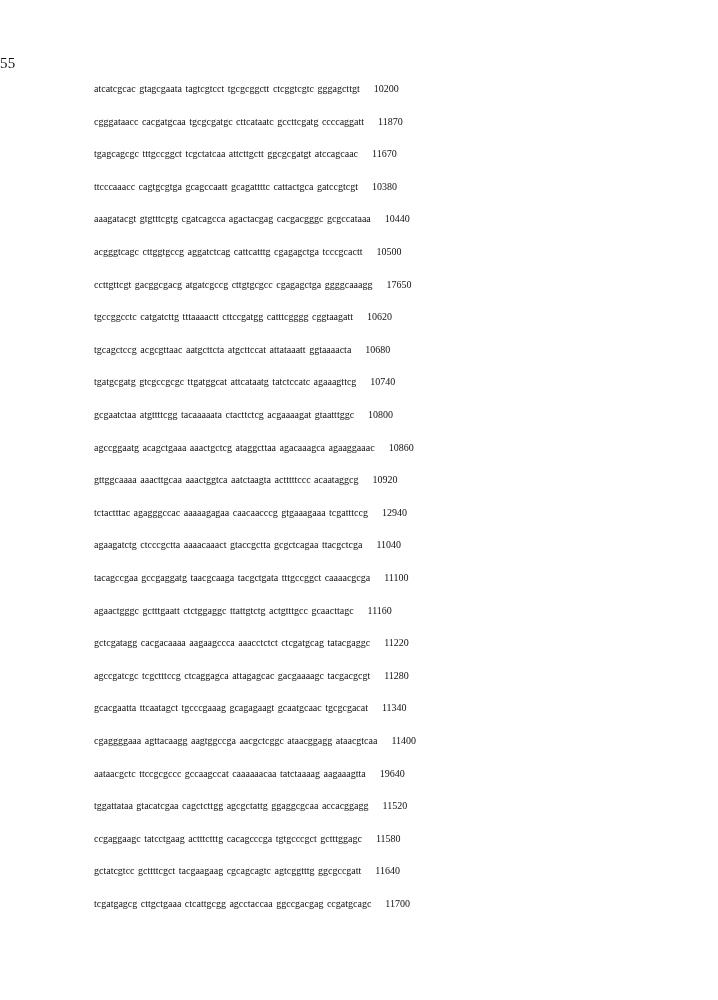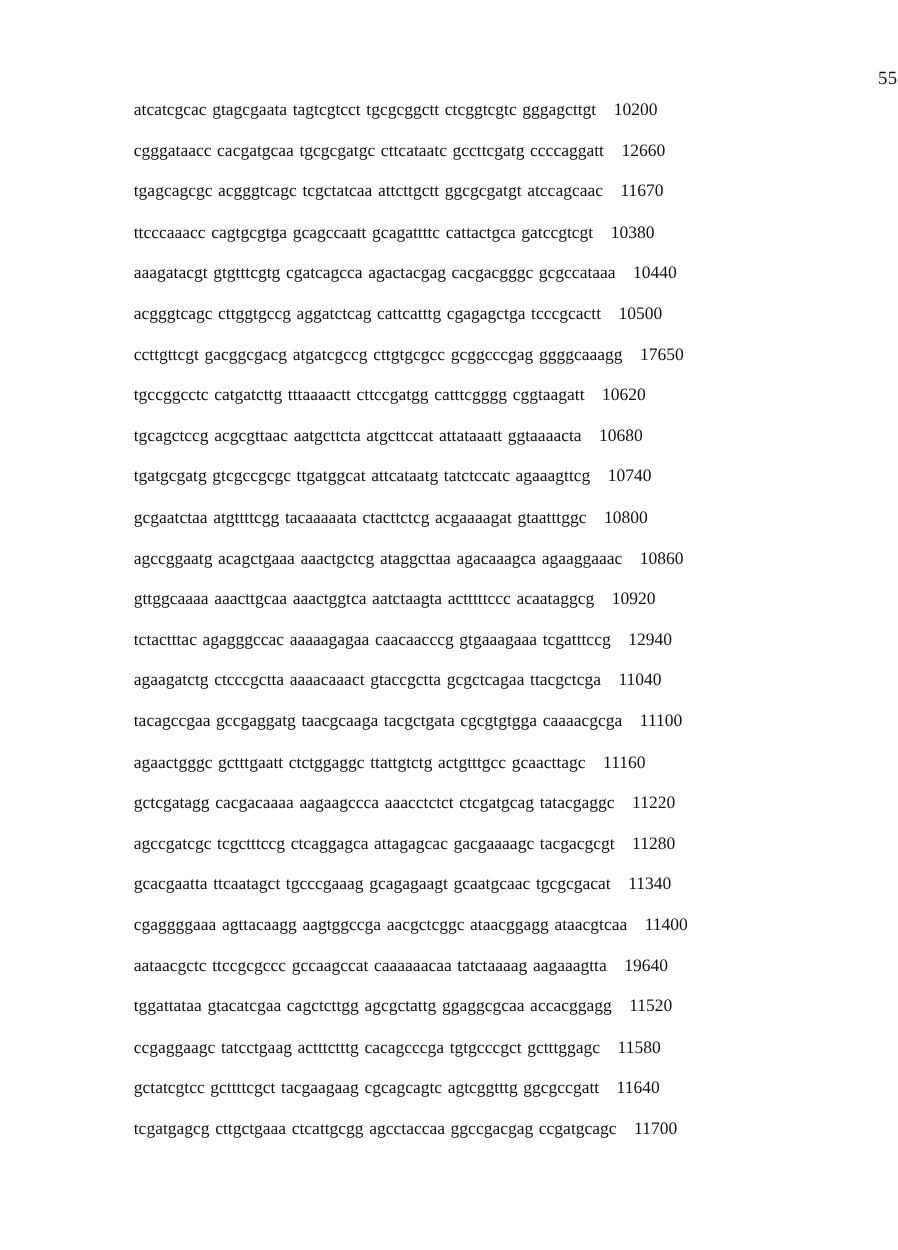--- a/index.html
+++ b/index.html
@@ -13,67 +13,67 @@
       position: relative;
       overflow: hidden;
       font-family: "Liberation Serif", "DejaVu Serif", serif;
       color: #111111;
     }
     .page-number {
       position: absolute;
       top: 55px;
       left: 0;
       width: 100%;
-      text-align: right;
+      text-align: left;
       font-size: 15px;
       letter-spacing: 0.3px;
     }
     .seq-list {
       position: absolute;
       top: 80px;
       left: 0;
       width: 718px;
     }
     .seq-row {
       position: absolute;
-      left: 107px;
+      left: 94px;
       height: 18px;
-      font-size: 14px;
+      font-size: 10px;
       line-height: 18px;
       white-space: nowrap;
     }
     .seq-text {
       word-spacing: 1px;
     }
     .seq-pos {
       margin-left: 14px;
     }
   </style>
 </head>
 <body>
 
 <div class="page-number">55</div>
 
 <div class="seq-list">
   <div class="seq-row" style="top:0px"><span class="seq-text">atcatcgcac gtagcgaata tagtcgtcct tgcgcggctt ctcggtcgtc gggagcttgt</span><span class="seq-pos">10200</span></div>
-  <div class="seq-row" style="top:32.6px"><span class="seq-text">cgggataacc cacgatgcaa tgcgcgatgc cttcataatc gccttcgatg ccccaggatt</span><span class="seq-pos">12660</span></div>
-  <div class="seq-row" style="top:65.2px"><span class="seq-text">tgagcagcgc acgggtcagc tcgctatcaa attcttgctt ggcgcgatgt atccagcaac</span><span class="seq-pos">11670</span></div>
+  <div class="seq-row" style="top:32.6px"><span class="seq-text">cgggataacc cacgatgcaa tgcgcgatgc cttcataatc gccttcgatg ccccaggatt</span><span class="seq-pos">11870</span></div>
+  <div class="seq-row" style="top:65.2px"><span class="seq-text">tgagcagcgc tttgccggct tcgctatcaa attcttgctt ggcgcgatgt atccagcaac</span><span class="seq-pos">11670</span></div>
   <div class="seq-row" style="top:97.8px"><span class="seq-text">ttcccaaacc cagtgcgtga gcagccaatt gcagattttc cattactgca gatccgtcgt</span><span class="seq-pos">10380</span></div>
   <div class="seq-row" style="top:130.4px"><span class="seq-text">aaagatacgt gtgtttcgtg cgatcagcca agactacgag cacgacgggc gcgccataaa</span><span class="seq-pos">10440</span></div>
   <div class="seq-row" style="top:163px"><span class="seq-text">acgggtcagc cttggtgccg aggatctcag cattcatttg cgagagctga tcccgcactt</span><span class="seq-pos">10500</span></div>
-  <div class="seq-row" style="top:195.6px"><span class="seq-text">ccttgttcgt gacggcgacg atgatcgccg cttgtgcgcc gcggcccgag ggggcaaagg</span><span class="seq-pos">17650</span></div>
+  <div class="seq-row" style="top:195.6px"><span class="seq-text">ccttgttcgt gacggcgacg atgatcgccg cttgtgcgcc cgagagctga ggggcaaagg</span><span class="seq-pos">17650</span></div>
   <div class="seq-row" style="top:228.2px"><span class="seq-text">tgccggcctc catgatcttg tttaaaactt cttccgatgg catttcgggg cggtaagatt</span><span class="seq-pos">10620</span></div>
   <div class="seq-row" style="top:260.8px"><span class="seq-text">tgcagctccg acgcgttaac aatgcttcta atgcttccat attataaatt ggtaaaacta</span><span class="seq-pos">10680</span></div>
   <div class="seq-row" style="top:293.4px"><span class="seq-text">tgatgcgatg gtcgccgcgc ttgatggcat attcataatg tatctccatc agaaagttcg</span><span class="seq-pos">10740</span></div>
   <div class="seq-row" style="top:326px"><span class="seq-text">gcgaatctaa atgttttcgg tacaaaaata ctacttctcg acgaaaagat gtaatttggc</span><span class="seq-pos">10800</span></div>
   <div class="seq-row" style="top:358.6px"><span class="seq-text">agccggaatg acagctgaaa aaactgctcg ataggcttaa agacaaagca agaaggaaac</span><span class="seq-pos">10860</span></div>
   <div class="seq-row" style="top:391.2px"><span class="seq-text">gttggcaaaa aaacttgcaa aaactggtca aatctaagta actttttccc acaataggcg</span><span class="seq-pos">10920</span></div>
   <div class="seq-row" style="top:423.8px"><span class="seq-text">tctactttac agagggccac aaaaagagaa caacaacccg gtgaaagaaa tcgatttccg</span><span class="seq-pos">12940</span></div>
   <div class="seq-row" style="top:456.4px"><span class="seq-text">agaagatctg ctcccgctta aaaacaaact gtaccgctta gcgctcagaa ttacgctcga</span><span class="seq-pos">11040</span></div>
-  <div class="seq-row" style="top:489px"><span class="seq-text">tacagccgaa gccgaggatg taacgcaaga tacgctgata cgcgtgtgga caaaacgcga</span><span class="seq-pos">11100</span></div>
+  <div class="seq-row" style="top:489px"><span class="seq-text">tacagccgaa gccgaggatg taacgcaaga tacgctgata tttgccggct caaaacgcga</span><span class="seq-pos">11100</span></div>
   <div class="seq-row" style="top:521.6px"><span class="seq-text">agaactgggc gctttgaatt ctctggaggc ttattgtctg actgtttgcc gcaacttagc</span><span class="seq-pos">11160</span></div>
   <div class="seq-row" style="top:554.2px"><span class="seq-text">gctcgatagg cacgacaaaa aagaagccca aaacctctct ctcgatgcag tatacgaggc</span><span class="seq-pos">11220</span></div>
   <div class="seq-row" style="top:586.8px"><span class="seq-text">agccgatcgc tcgctttccg ctcaggagca attagagcac gacgaaaagc tacgacgcgt</span><span class="seq-pos">11280</span></div>
   <div class="seq-row" style="top:619.4px"><span class="seq-text">gcacgaatta ttcaatagct tgcccgaaag gcagagaagt gcaatgcaac tgcgcgacat</span><span class="seq-pos">11340</span></div>
   <div class="seq-row" style="top:652px"><span class="seq-text">cgaggggaaa agttacaagg aagtggccga aacgctcggc ataacggagg ataacgtcaa</span><span class="seq-pos">11400</span></div>
   <div class="seq-row" style="top:684.6px"><span class="seq-text">aataacgctc ttccgcgccc gccaagccat caaaaaacaa tatctaaaag aagaaagtta</span><span class="seq-pos">19640</span></div>
   <div class="seq-row" style="top:717.2px"><span class="seq-text">tggattataa gtacatcgaa cagctcttgg agcgctattg ggaggcgcaa accacggagg</span><span class="seq-pos">11520</span></div>
   <div class="seq-row" style="top:749.8px"><span class="seq-text">ccgaggaagc tatcctgaag actttctttg cacagcccga tgtgcccgct gctttggagc</span><span class="seq-pos">11580</span></div>
   <div class="seq-row" style="top:782.4px"><span class="seq-text">gctatcgtcc gcttttcgct tacgaagaag cgcagcagtc agtcggtttg ggcgccgatt</span><span class="seq-pos">11640</span></div>
   <div class="seq-row" style="top:815px"><span class="seq-text">tcgatgagcg cttgctgaaa ctcattgcgg agcctaccaa ggccgacgag ccgatgcagc</span><span class="seq-pos">11700</span></div>

